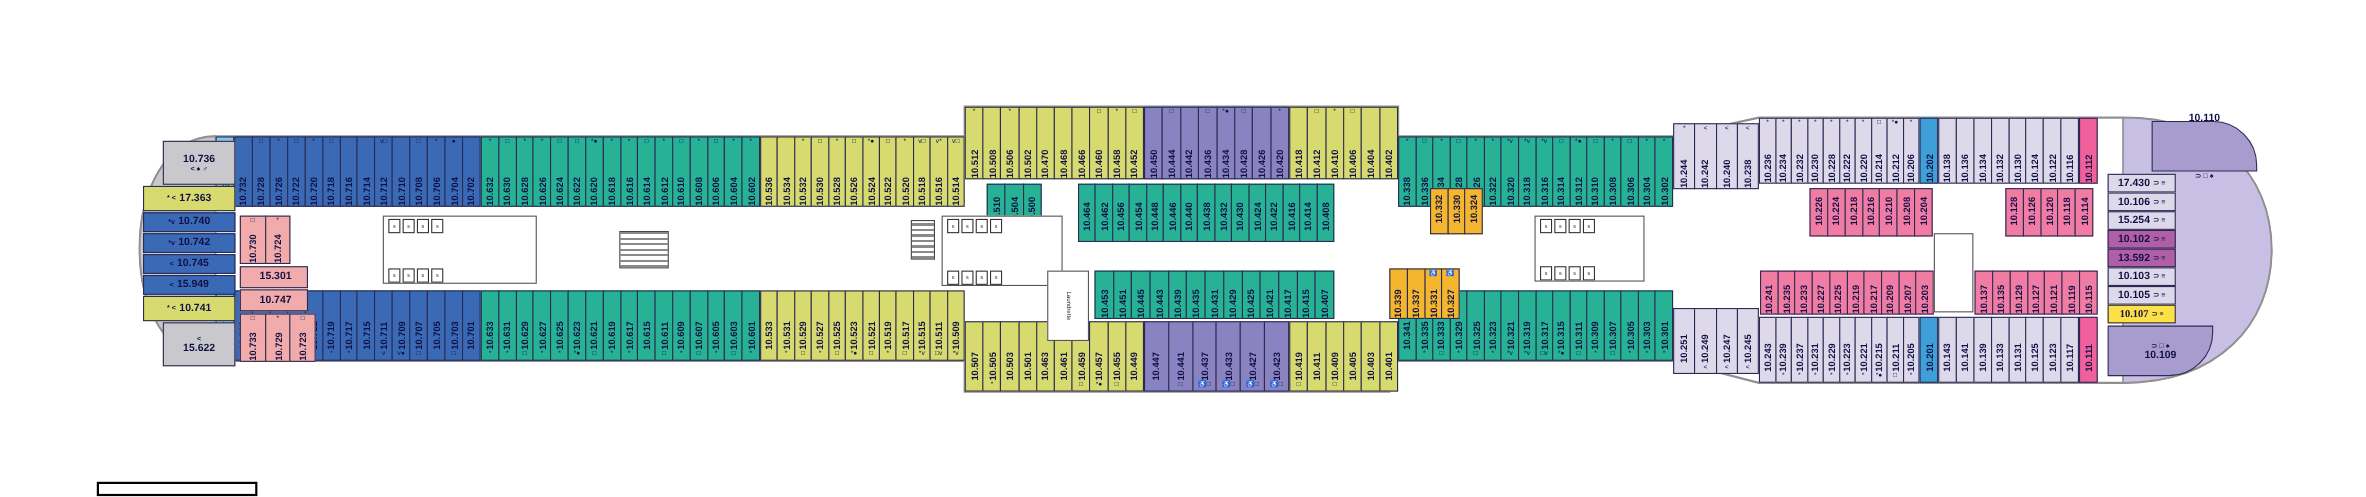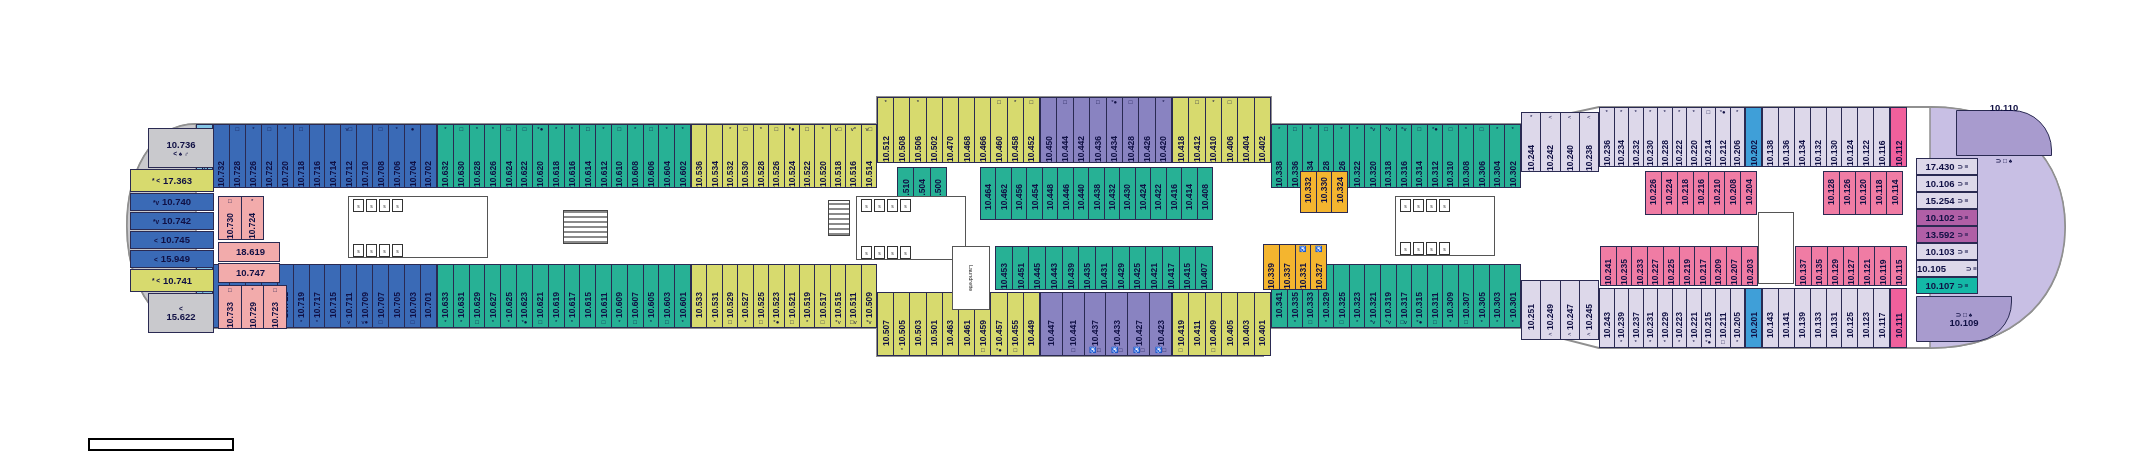--- a/index.html
+++ b/index.html
@@ -1278,21 +1278,21 @@
       <div class="blk" style="left: 130px; top: 269px; width: 84px; height: 23px; background: rgb(215, 218, 110); flex-direction: row; gap: 3px;">
         <div class="bic">* &lt;</div>
         <div>10.741</div>
       </div>
       <div class="blk" style="left: 148px; top: 293px; width: 66px; height: 40px; background: rgb(201, 201, 205);">
         <div class="bic">&lt;</div>
         <div>15.622</div>
       </div>
       <div class="blk" style="left: 218px; top: 242px; width: 62px; height: 20px; background: rgb(242, 171, 171); flex-direction: row; gap: 3px;">
         <div class="bic"></div>
-        <div>18.619</div>
+        <div>15.301</div>
       </div>
       <div class="blk" style="left: 218px; top: 263px; width: 62px; height: 20px; background: rgb(242, 171, 171); flex-direction: row; gap: 3px;">
         <div class="bic"></div>
         <div>10.747</div>
       </div>
       <div class="blk" style="left: 1956px; top: 110px; width: 96px; height: 46px; background: rgb(168, 155, 206); border-radius: 0px 40px 0px 0px; gap: 44px;">
         <div>10.110</div>
         <div class="bic">⊃ □ ♠</div>
       </div>
       <div class="blk" style="left: 1916px; top: 158px; width: 62px; height: 17px; background: rgb(221, 216, 234); flex-direction: row; gap: 3px;">
@@ -1312,25 +1312,25 @@
         <div class="bic">⊃ ≡</div>
       </div>
       <div class="blk" style="left: 1916px; top: 226px; width: 62px; height: 17px; background: rgb(176, 95, 166); flex-direction: row; gap: 3px;">
         <div>13.592</div>
         <div class="bic">⊃ ≡</div>
       </div>
       <div class="blk" style="left: 1916px; top: 243px; width: 62px; height: 17px; background: rgb(221, 216, 234); flex-direction: row; gap: 3px;">
         <div>10.103</div>
         <div class="bic">⊃ ≡</div>
       </div>
-      <div class="blk" style="left: 1916px; top: 260px; width: 62px; height: 17px; background: rgb(221, 216, 234); flex-direction: row; gap: 3px; justify-content: space-between;">
+      <div class="blk" style="left: 1916px; top: 260px; width: 62px; height: 17px; background: rgb(221, 216, 234); flex-direction: row; gap: 3px;">
         <div>10.105</div>
         <div class="bic">⊃ ≡</div>
       </div>
-      <div class="blk" style="left: 1916px; top: 277px; width: 62px; height: 17px; background: #14b8a6; flex-direction: row; gap: 3px;">
+      <div class="blk" style="left: 1916px; top: 277px; width: 62px; height: 17px; background: #fde047; flex-direction: row; gap: 3px; font-family: Liberation Serif, serif;">
         <div>10.107</div>
         <div class="bic">⊃ ≡</div>
       </div>
       <div class="blk" style="left: 1916px; top: 296px; width: 96px; height: 46px; background: rgb(168, 155, 206); border-radius: 0px 0px 40px;">
         <div class="bic">⊃ □ ♠</div>
         <div>10.109</div>
       </div>
       <div class="struct" style="left: 348px; top: 196px; width: 140px; height: 62px; position: absolute;">
         <div class="stairrow" style="left: 4px; top: 2px;">
           <div class="sbox">s</div>

